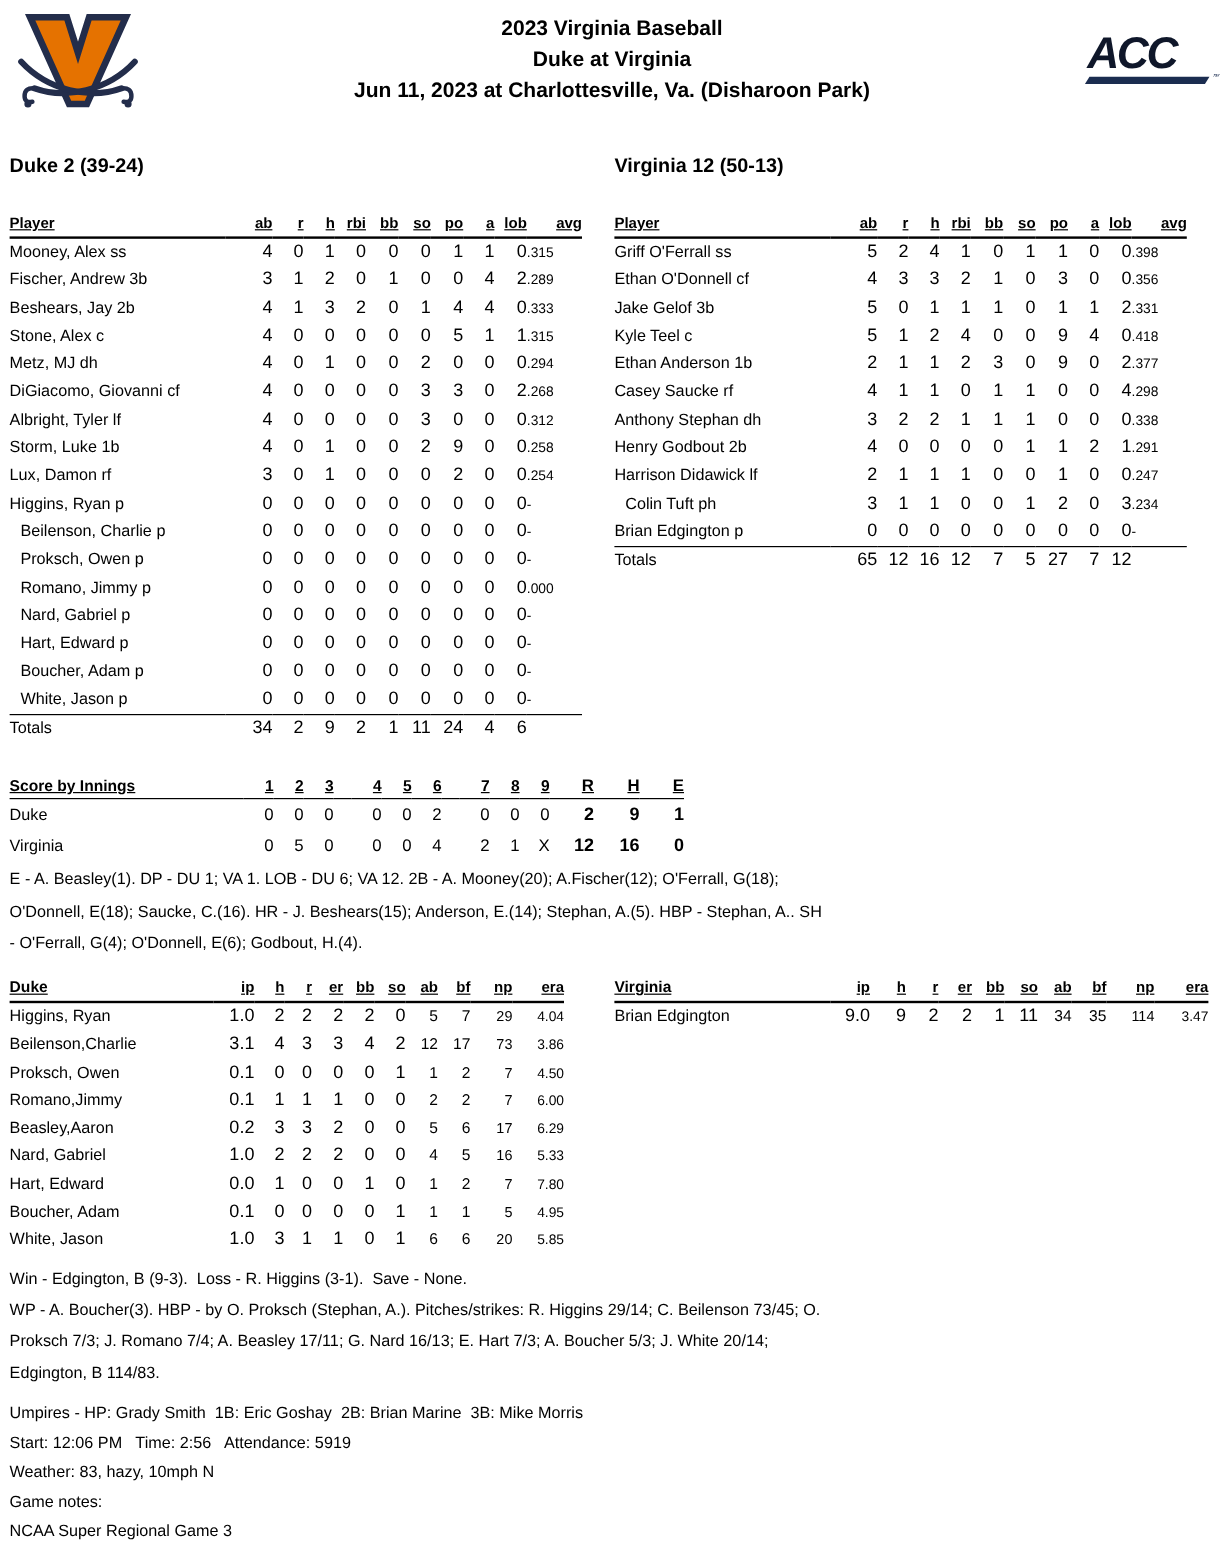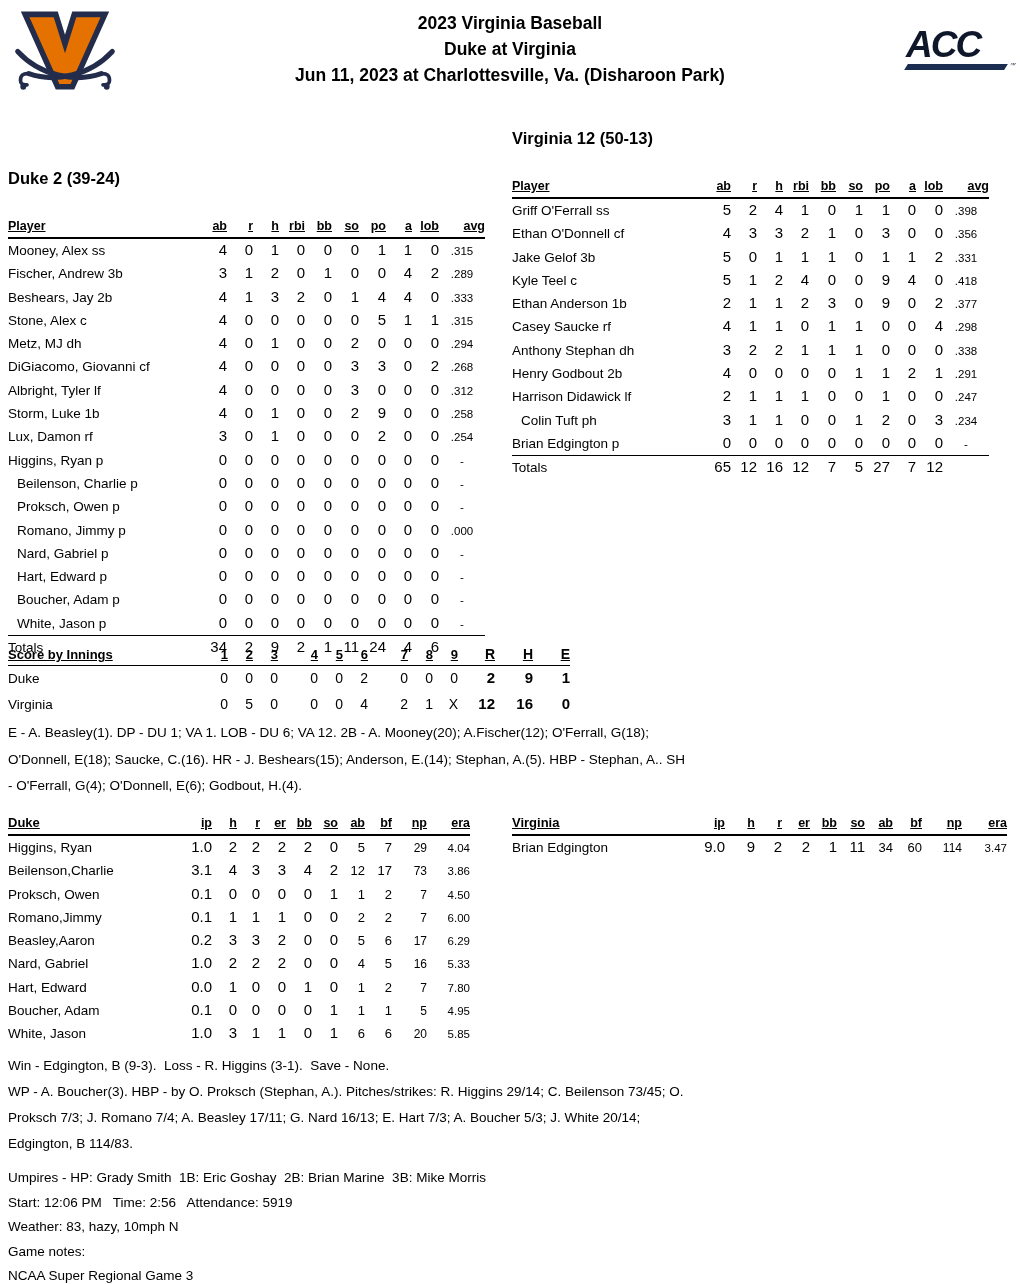--- a/index.html
+++ b/index.html
@@ -20,25 +20,25 @@
   tr.hdr th{font-size:12.5px;font-weight:bold;text-align:right;text-decoration:underline;line-height:21px;}
   tr.hdr{border-bottom:2px solid #000;}
   tr.hdr th.lbl{text-align:left;}
   td{line-height:22.3px;}
   td.name{font-size:13.5px;text-align:left;}
   td.name.ind{padding-left:9px;}
   td.num{font-size:15px;text-align:right;}
   td.num-md{font-size:13px;text-align:right;}
   td.num-sm{font-size:12px;text-align:right;}
   td.num-xs{font-size:11.5px;text-align:right;}
-  td.avg{font-size:11.5px;text-align:center;}
+  td.avg{font-size:11.5px;text-align:left;}
   tr.totals td{border-top:1.5px solid #000;}
 
   .batting-section{position:absolute;}
-  #duke-batting{left:8px;top:128px;margin-top:40px;}
+  #duke-batting{left:8px;top:128px;}
   #virginia-batting{left:512px;top:128px;}
   .team-heading{font-size:16.5px;font-weight:bold;line-height:20px;margin:0 0 0 0;}
   .batting-section table{margin-top:28px;}
 
   #innings{position:absolute;left:8px;top:644px;}
   #innings td{line-height:24.5px;}
   #innings td.team{font-size:13.5px;text-align:left;}
   #innings td.inn{font-size:14px;text-align:right;}
   #innings td.rhe{font-size:15px;font-weight:bold;text-align:right;}
   #innings tr.hdr{border-bottom:1.5px solid #000;}
@@ -801,21 +801,21 @@
           </tr>
           <tr>
             <td class="name">Brian Edgington</td>
             <td class="num">9.0</td>
             <td class="num">9</td>
             <td class="num">2</td>
             <td class="num">2</td>
             <td class="num">1</td>
             <td class="num">11</td>
             <td class="num-md">34</td>
-            <td class="num-md">60</td>
+            <td class="num-md">35</td>
             <td class="num-sm">114</td>
             <td class="num-xs">3.47</td>
           </tr>
         </tbody>
       </table>
   </section>
 
   <div class="textblock" id="decisions"><div class="line">Win - Edgington, B (9-3).  Loss - R. Higgins (3-1).  Save - None.</div><div class="line">WP - A. Boucher(3). HBP - by O. Proksch (Stephan, A.). Pitches/strikes: R. Higgins 29/14; C. Beilenson 73/45; O.</div><div class="line">Proksch 7/3; J. Romano 7/4; A. Beasley 17/11; G. Nard 16/13; E. Hart 7/3; A. Boucher 5/3; J. White 20/14;</div><div class="line">Edgington, B 114/83.</div></div>
 
   <div class="textblock" id="footer"><div class="line">Umpires - HP: Grady Smith  1B: Eric Goshay  2B: Brian Marine  3B: Mike Morris</div><div class="line">Start: 12:06 PM   Time: 2:56   Attendance: 5919</div><div class="line">Weather: 83, hazy, 10mph N</div><div class="line">Game notes:</div><div class="line">NCAA Super Regional Game 3</div></div>

